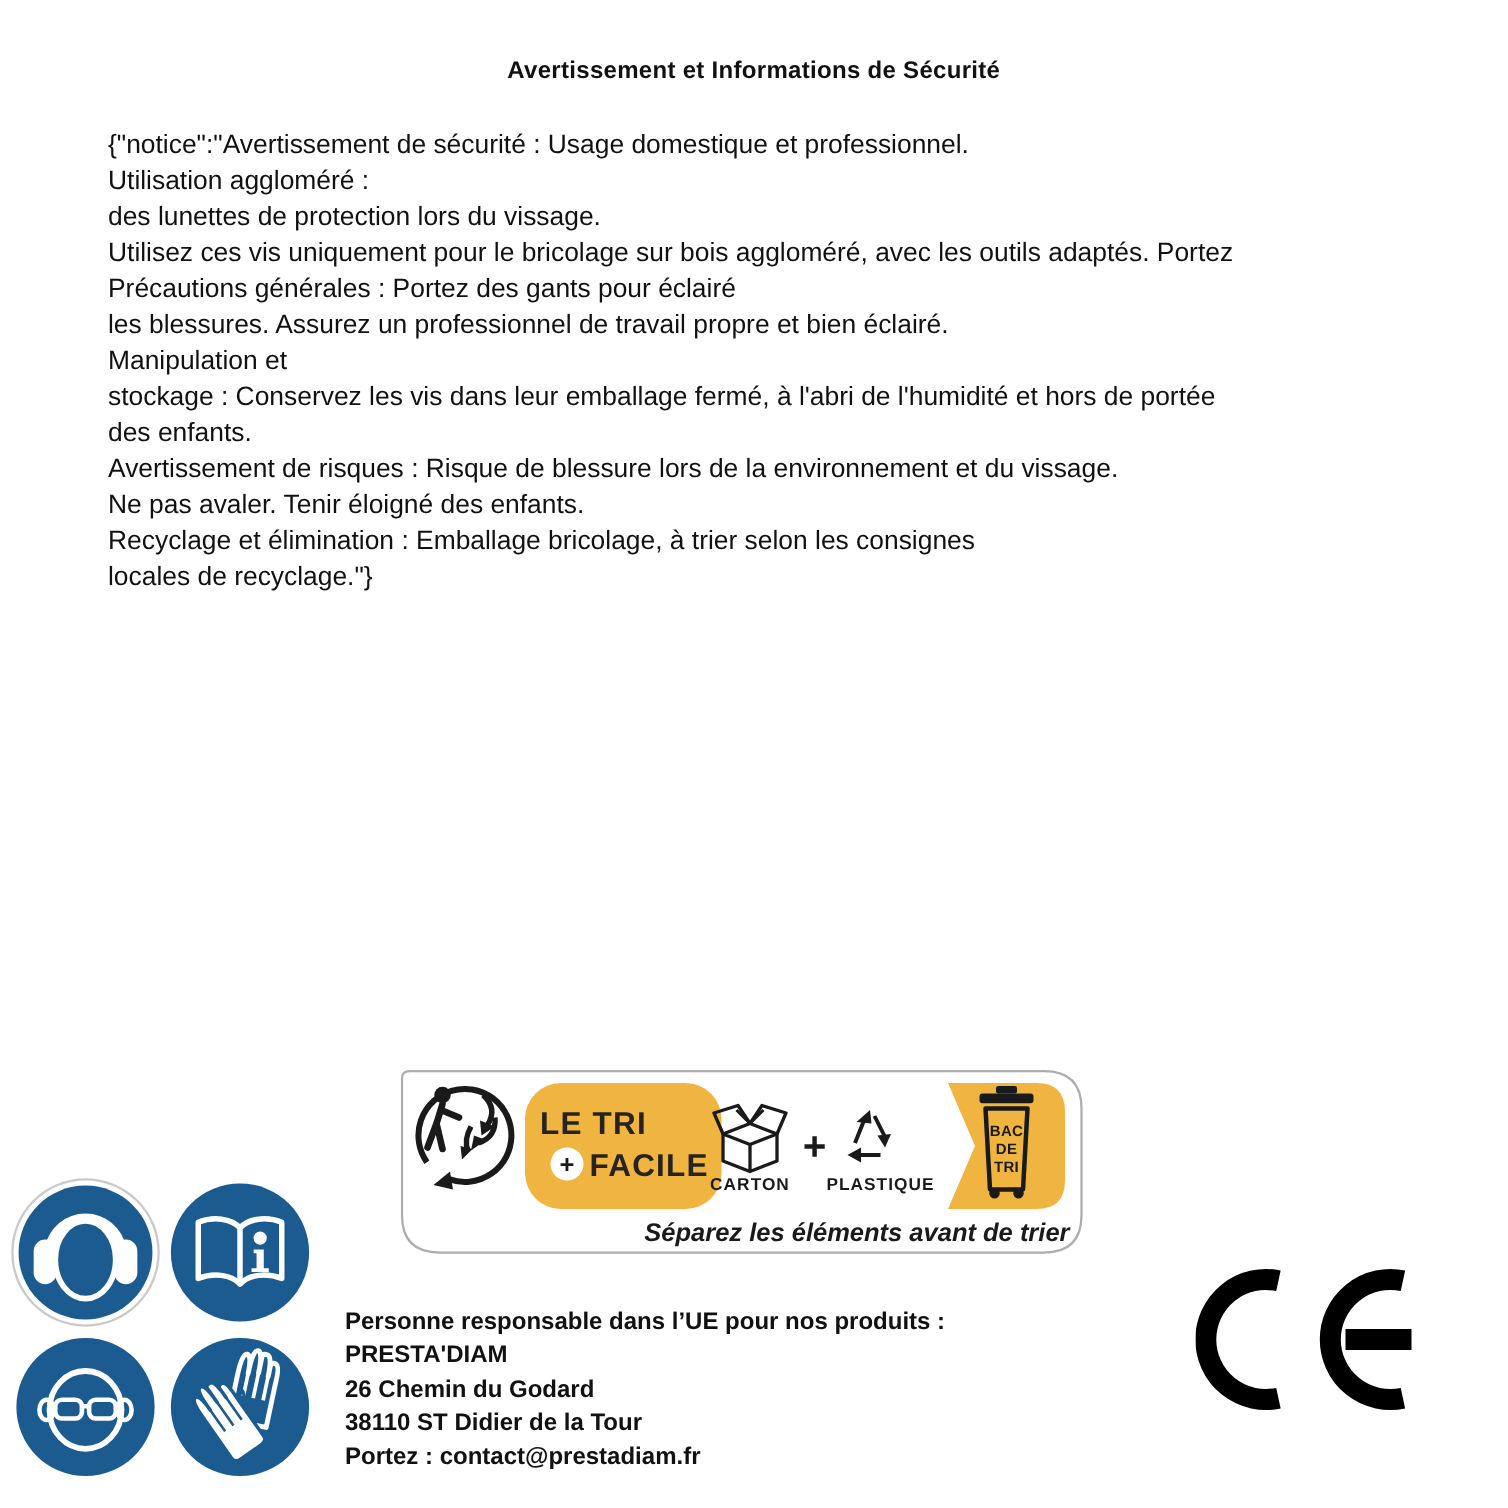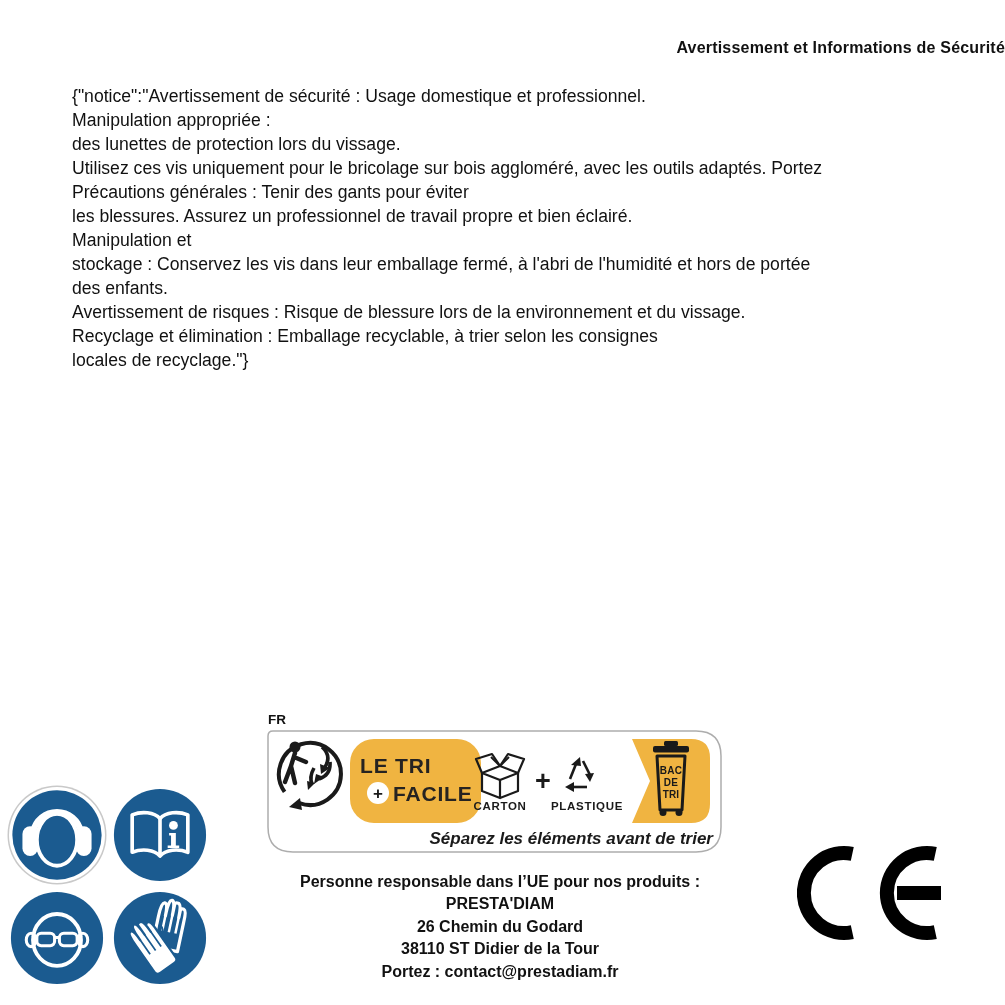--- a/index.html
+++ b/index.html
@@ -7,21 +7,21 @@
     --tri-yellow:#f0b441;
     --ink:#111111;
     --border-gray:#adadad;
   }
   html,body{margin:0;padding:0;background:#ffffff;}
   body{
     width:1005px;height:1005px;position:relative;overflow:hidden;
     font-family:"Liberation Sans","DejaVu Sans",sans-serif;color:var(--ink);
   }
   .page-title{
-    position:absolute;top:28px;left:0;width:1005px;text-align:right;
+    position:absolute;top:28px;left:0;width:1005px;text-align:center;
     font-size:16px;font-weight:bold;letter-spacing:.2px;
   }
   .notice-body{
     position:absolute;top:84px;left:72px;width:880px;
     font-size:17.6px;line-height:24px;font-weight:400;
   }
   .notice-line{white-space:nowrap;}
   
   .picto-grid{
     position:absolute;left:9px;top:787px;width:199px;height:199px;
@@ -42,44 +42,45 @@
   .tri-fr{font-size:13.5px;font-weight:bold;margin:0 0 3px 1px;line-height:1;}
   .tri-svg{display:block;}
   .tri-head{font-weight:800;font-size:21px;letter-spacing:.8px;fill:#262321;}
   .tri-mat{font-weight:700;font-size:11.5px;letter-spacing:.7px;fill:#1a1a1a;}
   .tri-plus-big{font-weight:700;font-size:27px;fill:#1a1a1a;}
   .tri-plus-small{font-weight:900;font-size:17px;fill:#1a1a1a;}
   .tri-bin-txt{font-weight:800;font-size:10px;letter-spacing:.2px;fill:#1a1a1a;}
   .tri-tagline{font-weight:700;font-style:italic;font-size:17px;fill:#1a1a1a;}
   
   .resp{
-    position:absolute;top:871px;left:230px;width:540px;text-align:center;
+    position:absolute;top:871px;left:230px;width:540px;text-align:left;
     font-size:16px;font-weight:bold;line-height:22.4px;
   }
   .ce{position:absolute;left:797px;top:845px;}
 </style>
 </head>
 <body>
 
 <div>
 
   <h1 class="page-title">Avertissement et Informations de Sécurité</h1>
 
   <div class="notice-body">
     <div class="notice-line">{"notice":"Avertissement de sécurité : Usage domestique et professionnel.</div>
-    <div class="notice-line">Manipulation appropriée :</div>
+    <div class="notice-line">Utilisation aggloméré :</div>
     <div class="notice-line">des lunettes de protection lors du vissage.</div>
     <div class="notice-line">Utilisez ces vis uniquement pour le bricolage sur bois aggloméré, avec les outils adaptés. Portez</div>
-    <div class="notice-line">Précautions générales : Tenir des gants pour éviter</div>
+    <div class="notice-line">Précautions générales : Portez des gants pour éclairé</div>
     <div class="notice-line">les blessures. Assurez un professionnel de travail propre et bien éclairé.</div>
     <div class="notice-line">Manipulation et</div>
     <div class="notice-line">stockage : Conservez les vis dans leur emballage fermé, à l'abri de l'humidité et hors de portée</div>
     <div class="notice-line">des enfants.</div>
     <div class="notice-line">Avertissement de risques : Risque de blessure lors de la environnement et du vissage.</div>
-    <div class="notice-line">Recyclage et élimination : Emballage recyclable, à trier selon les consignes</div>
+    <div class="notice-line">Ne pas avaler. Tenir éloigné des enfants.</div>
+    <div class="notice-line">Recyclage et élimination : Emballage bricolage, à trier selon les consignes</div>
     <div class="notice-line">locales de recyclage."}</div>
   </div>
 
   <div class="picto-grid">
 
     <svg class="picto ringed" viewBox="0 0 100 100">
       <circle cx="50" cy="50" r="46.5" class="fb"></circle>
       <ellipse cx="50" cy="55" rx="21" ry="27" class="sw" stroke-width="4"></ellipse>
       <path d="M 25,47 A 25.5,26 0 0 1 75,47" class="sw" stroke-width="6.5"></path>
       <rect x="14" y="41" width="16" height="31" rx="8" class="fw"></rect>
@@ -113,21 +114,20 @@
       </g>
       <g transform="translate(42,58) rotate(-35)">
         <path d="M -14,24 L -14,-10 Q -14,-25 -10.5,-25 Q -7,-25 -7,-12 L -7,-15 Q -7,-29 -3.5,-29 Q 0,-29 0,-14 L 0,-26 Q 0.5,-28 3.5,-27.5 Q 7,-27 7,-13 L 7,-21 Q 8,-23.5 10.5,-22.5 Q 13.5,-21.5 13,-9 L 13,24 Q 13,28 8,28 L -9,28 Q -14,28 -14,24 Z" class="fw sb" stroke-width="2.4" stroke-linejoin="round"></path>
         <path d="M -7,-12 L -7,6 M 0,-14 L 0,6 M 7,-13 L 7,6" class="sb" fill="none" stroke-width="1.8"></path>
         <path d="M 16,-4 Q 21,-10 18,-14" class="sb" fill="none" stroke-width="2.2"></path>
       </g>
     </svg>
   </div>
 
   <div class="tri-wrap">
-    <div class="tri-fr">FR</div>
     <svg class="tri-svg" width="456" height="124" viewBox="0 0 456 124">
 
       <path d="M 6,1 H 429 Q 454,1 454,26 V 97 Q 454,122 429,122 H 26 Q 1,122 1,97 V 6 Q 1,1 6,1 Z" fill="#ffffff" stroke="#adadad" stroke-width="1.5"></path>
 
       <rect x="83" y="9" width="131" height="84" rx="24" class="fy"></rect>
 
       <path d="M 365,9 L 383,51 L 365,93 H 424 Q 443,93 443,74 V 28 Q 443,9 424,9 Z" class="fy"></path>
 
       <g>
         <path d="M 32.4,73.1 A 31,31 0 1 0 17.6,61.8" class="sk" stroke-width="4"></path>

